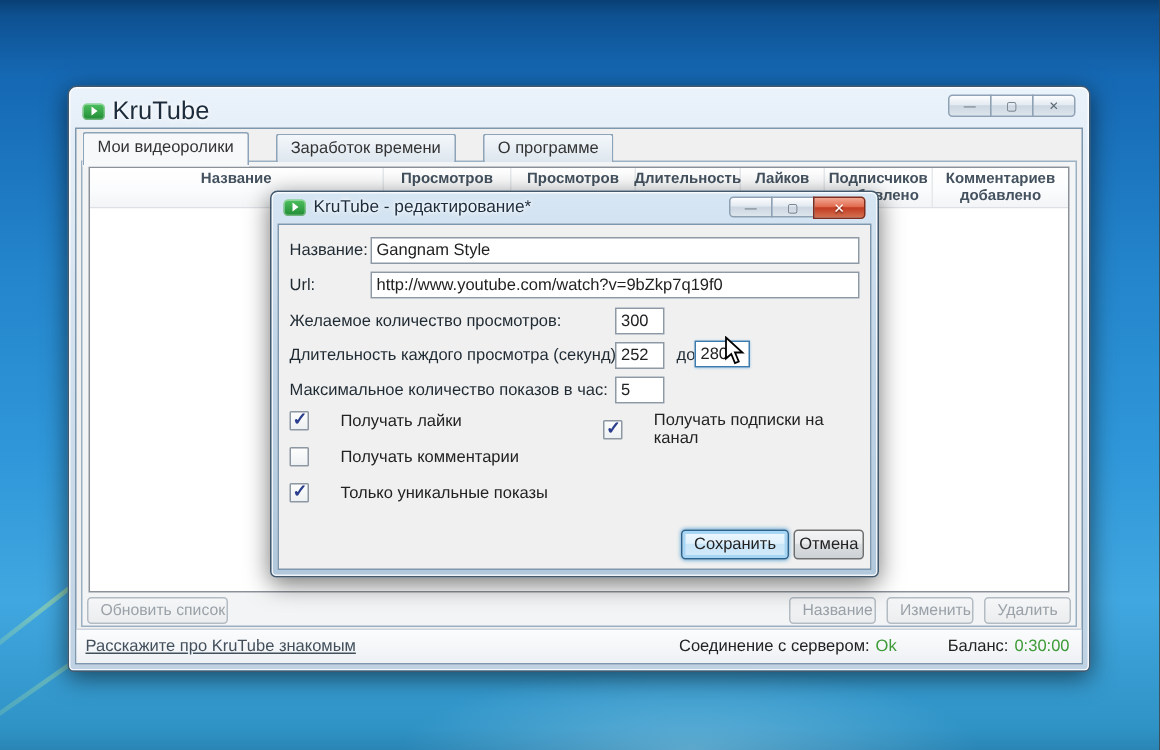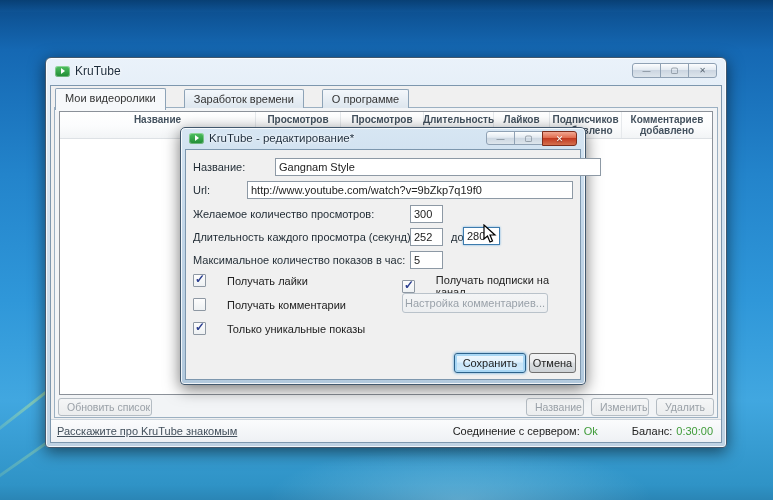--- a/index.html
+++ b/index.html
@@ -17,21 +17,21 @@
 
   
   .window{position:absolute;border:1px solid #42586d;border-radius:6px 6px 4px 4px;
     background:linear-gradient(180deg,#eaf2fa 0%,#d4e2ef 40%,#bfd2e3 100%);
     box-shadow:0 4px 16px rgba(0,0,0,.55), inset 0 0 0 1px rgba(255,255,255,.8);}
   .titlebar{position:absolute;left:0;top:0;right:0;height:27px;}
   .title-left{position:absolute;left:9px;top:6px;display:flex;align-items:center;gap:5px;}
   .app-icon{width:15px;height:11px;border-radius:3px;display:inline-flex;align-items:center;justify-content:center;
     background:linear-gradient(180deg,#4fc161,#1f8a33);box-shadow:inset 0 0 0 1px rgba(255,255,255,.35);}
   .app-icon i{width:0;height:0;border-left:4px solid #fff;border-top:3px solid transparent;border-bottom:3px solid transparent;display:block;margin-left:1px;}
-  .title-text{font-size:12px;color:#1c2c3c;text-shadow:0 0 4px #fff,0 0 2px #fff;white-space:nowrap;}
+  .title-text{font-size:17px;color:#1c2c3c;text-shadow:0 0 4px #fff,0 0 2px #fff;white-space:nowrap;}
   .caption-buttons{position:absolute;right:9px;top:5px;display:flex;}
   .cap-btn{width:29px;height:15px;border:1px solid #8fa1b4;margin-left:-1px;
     background:linear-gradient(180deg,#fcfdfe,#e3eaf1 45%,#ccd6e1 50%,#dde5ec);
     display:flex;align-items:center;justify-content:center;font-size:8px;color:#5a6773;box-sizing:border-box;}
   .cap-btn:first-child{border-radius:3px 0 0 3px;}
   .cap-btn:last-child{border-radius:0 3px 3px 0;}
   .cap-btn.red{background:linear-gradient(180deg,#f2a893,#e06b4e 45%,#c23b22 50%,#d4704e);
     border-color:#7e2d1c;color:#fff;font-size:9px;text-shadow:0 1px 1px rgba(0,0,0,.4);}
   .client{position:absolute;left:4px;right:4px;bottom:4px;background:#f0f0f0;border:1px solid #7d97ae;}
 
@@ -182,21 +182,21 @@
       </div>
       <div class="caption-buttons">
         <div class="cap-btn">—</div>
         <div class="cap-btn">▢</div>
         <div class="cap-btn red">✕</div>
       </div>
     </div>
     <div class="client">
 
       <div class="dlg-label" style="left:7px;top:11px">Название:</div>
-      <input class="tbox" style="left: 61px; top: 8px; width: 326px; margin-left: 28px;" value="Gangnam Style">
+      <input class="tbox" style="left: 61px; top: 8px; width: 326px;" value="Gangnam Style">
 
       <div class="dlg-label" style="left:7px;top:34px">Url:</div>
       <input class="tbox" style="left: 61px; top: 31px; width: 326px;" value="http://www.youtube.com/watch?v=9bZkp7q19f0">
 
       <div class="dlg-label" style="left:7px;top:58px">Желаемое количество просмотров:</div>
       <input class="tbox" style="left: 224px; top: 55px; width: 33px;" value="300">
 
       <div class="dlg-label" style="left:7px;top:81px">Длительность каждого просмотра (секунд) от</div>
       <input class="tbox" style="left: 224px; top: 78px; width: 33px;" value="252">
       <div class="dlg-label" style="left:265px;top:81px">до</div>
@@ -210,21 +210,20 @@
         <span>Получать лайки</span>
       </div>
       <div class="checkrow" style="left:216px;top:124px">
         <span class="checkbox checked"></span>
         <span>Получать подписки на канал</span>
       </div>
       <div class="checkrow" style="left:7px;top:148px">
         <span class="checkbox"></span>
         <span>Получать комментарии</span>
       </div>
-      <div class="dlg-btn disabled" style="left:216px;top:143px;width:146px">Настройка комментариев...</div>
       <div class="checkrow" style="left:7px;top:172px">
         <span class="checkbox checked"></span>
         <span>Только уникальные показы</span>
       </div>
 
       <div class="dlg-btn default" style="left:268px;top:203px;width:72px">Сохранить</div>
       <div class="dlg-btn" style="left:343px;top:203px;width:47px">Отмена</div>
     </div>
   </div>
 

